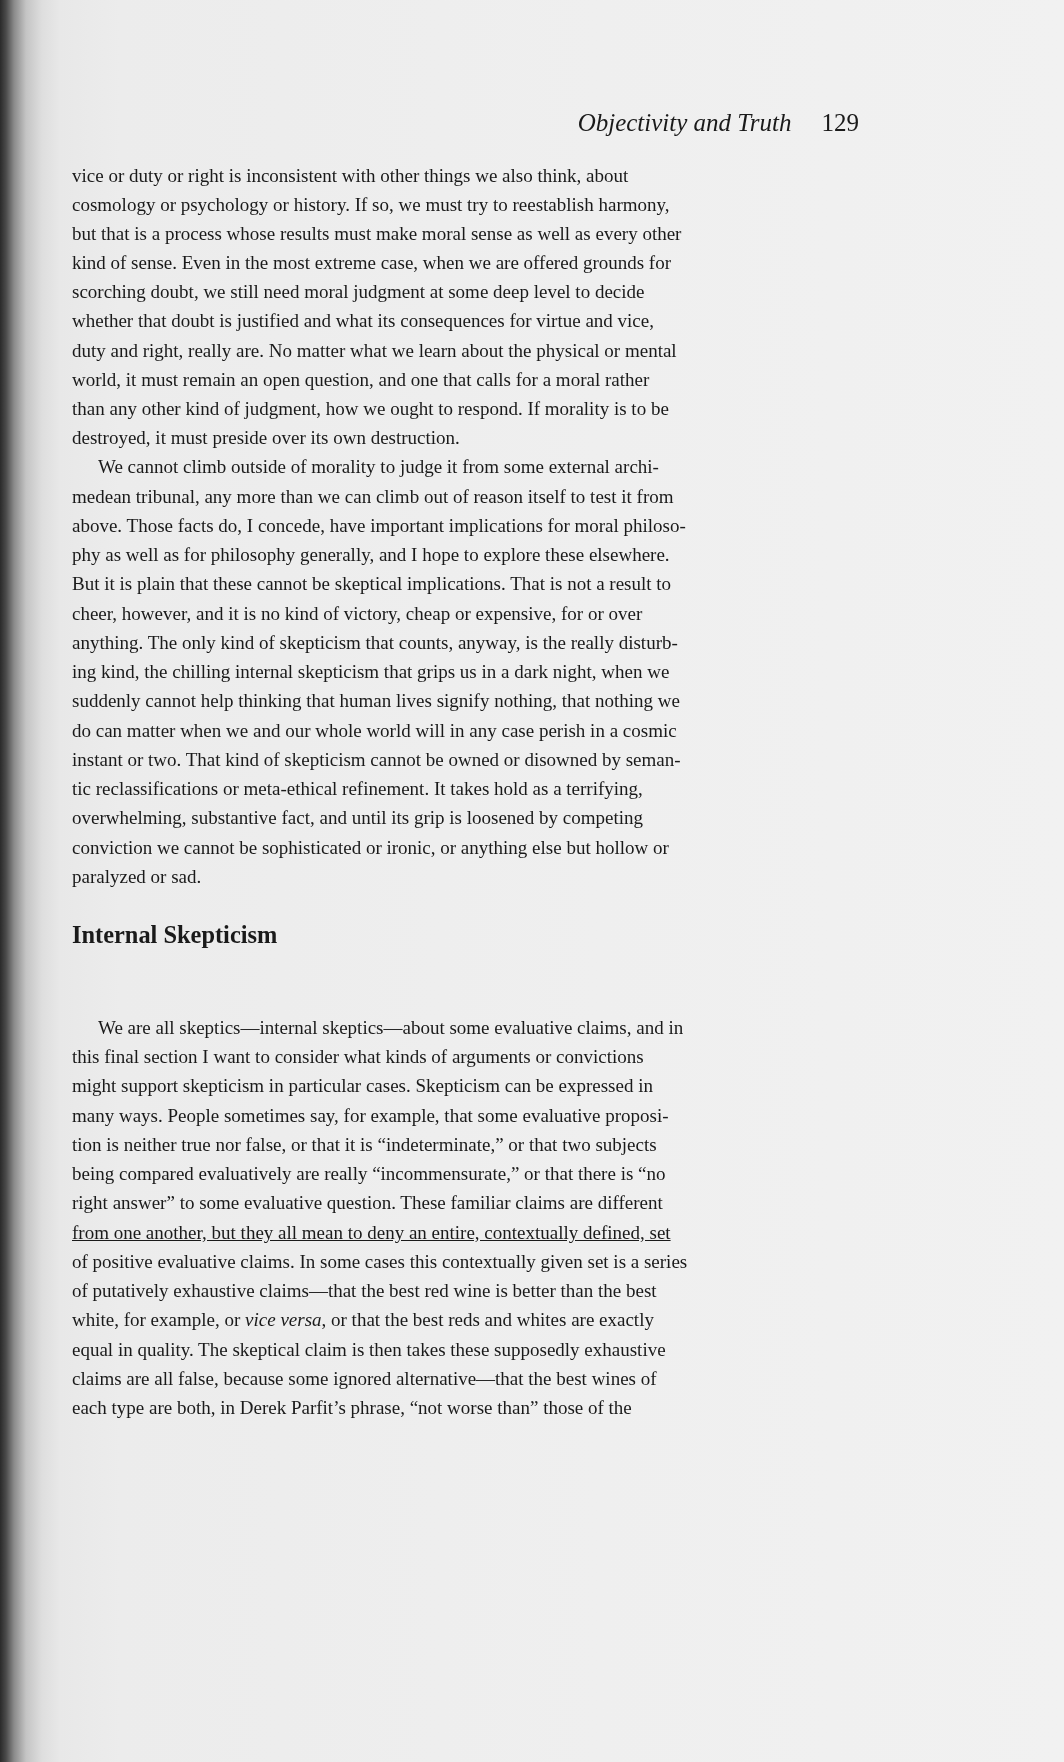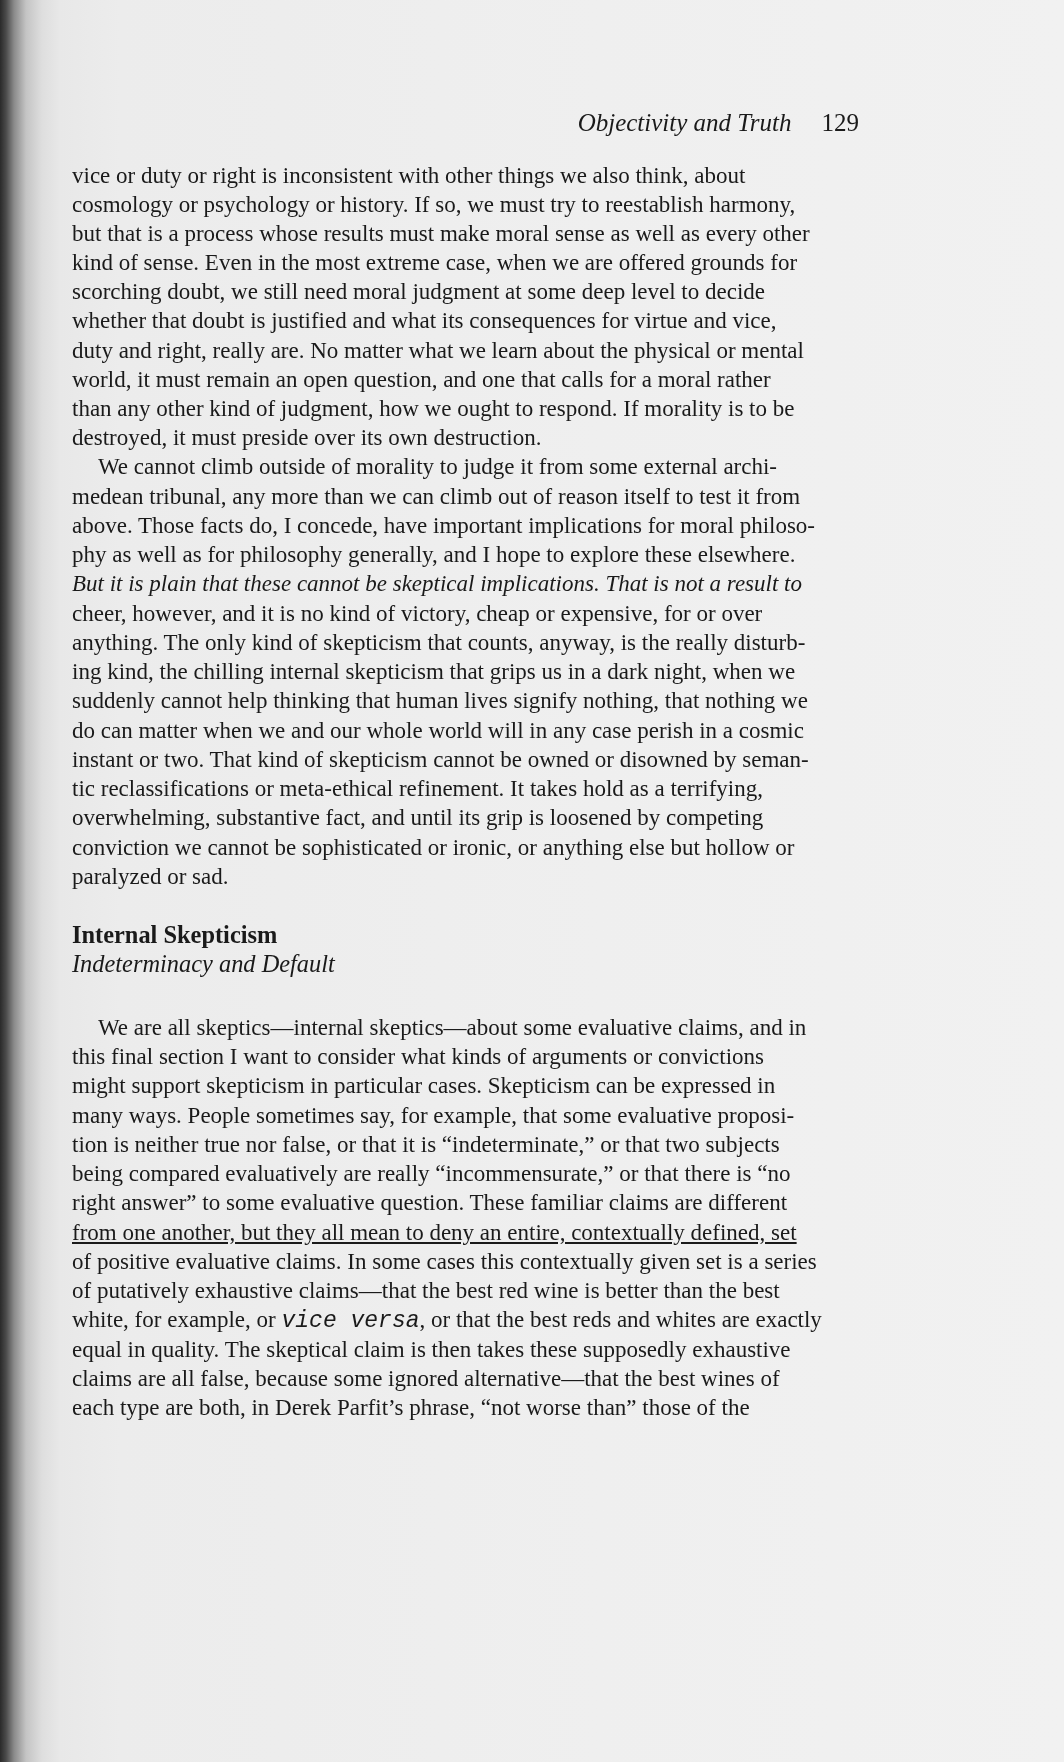--- a/index.html
+++ b/index.html
@@ -11,33 +11,33 @@
   }
   .page { position: absolute; left: 0; top: 0; width: 964px; height: 1762px; }
   .running-head {
     position: absolute; top: 109px; right: 105px;
     font-size: 25px; line-height: 28px; white-space: nowrap;
   }
   .running-head .title { font-style: italic; }
   .running-head .pnum { margin-left: 30px; }
   .line {
     position: absolute; left: 72px; width: 886px;
-    font-size: 23px; line-height: 29px; height: 29px;
+    font-size: 19px; line-height: 29px; height: 29px;
     text-align: justify; text-align-last: justify; white-space: nowrap;
     overflow: visible;
   }
   .line.last { text-align-last: left; }
   .line.indent { left: 98px; width: 860px; }
   .heading {
     position: absolute; left: 72px; font-size: 24.4px; line-height: 29px; font-weight: bold; white-space: nowrap;
   }
   .subheading {
     position: absolute; left: 72px; font-size: 24.4px; line-height: 29px; font-style: italic; white-space: nowrap;
   }
-  .it { font-style: italic; font-family: Liberation Mono, monospace; }
+  .it { font-style: italic; }
 </style>
 </head>
 <body>
 
 <div class="page">
 
   <div class="running-head">
     <span class="title">Objectivity and Truth</span><span class="pnum">129</span>
   </div>
 
@@ -52,35 +52,34 @@
     <div class="line" style="top: 365px; white-space: nowrap; text-align: left; text-align-last: left;">world, it must remain an open question, and one that calls for a moral rather</div>
     <div class="line" style="top: 394px; white-space: nowrap; text-align: left; text-align-last: left;">than any other kind of judgment, how we ought to respond. If morality is to be</div>
     <div class="line last" style="top:423px">destroyed, it must preside over its own destruction.</div>
   </div>
 
   <div>
     <div class="line indent" style="top: 452px; white-space: nowrap; text-align: left; text-align-last: left;">We cannot climb outside of morality to judge it from some external archi-</div>
     <div class="line" style="top: 482px; white-space: nowrap; text-align: left; text-align-last: left;">medean tribunal, any more than we can climb out of reason itself to test it from</div>
     <div class="line" style="top: 511px; white-space: nowrap; text-align: left; text-align-last: left;">above. Those facts do, I concede, have important implications for moral philoso-</div>
     <div class="line" style="top: 540px; white-space: nowrap; text-align: left; text-align-last: left;">phy as well as for philosophy generally, and I hope to explore these elsewhere.</div>
-    <div class="line" style="top: 569px; white-space: nowrap; text-align: left; text-align-last: left; font-style: italic;">But it is plain that these cannot be skeptical implications. That is not a result to</div>
+    <div class="line" style="top: 569px; white-space: nowrap; text-align: left; text-align-last: left;">But it is plain that these cannot be skeptical implications. That is not a result to</div>
     <div class="line" style="top: 599px; white-space: nowrap; text-align: left; text-align-last: left;">cheer, however, and it is no kind of victory, cheap or expensive, for or over</div>
     <div class="line" style="top: 628px; white-space: nowrap; text-align: left; text-align-last: left;">anything. The only kind of skepticism that counts, anyway, is the really disturb-</div>
     <div class="line" style="top: 657px; white-space: nowrap; text-align: left; text-align-last: left;">ing kind, the chilling internal skepticism that grips us in a dark night, when we</div>
     <div class="line" style="top: 686px; white-space: nowrap; text-align: left; text-align-last: left;">suddenly cannot help thinking that human lives signify nothing, that nothing we</div>
     <div class="line" style="top: 716px; white-space: nowrap; text-align: left; text-align-last: left;">do can matter when we and our whole world will in any case perish in a cosmic</div>
     <div class="line" style="top: 745px; white-space: nowrap; text-align: left; text-align-last: left;">instant or two. That kind of skepticism cannot be owned or disowned by seman-</div>
     <div class="line" style="top: 774px; white-space: nowrap; text-align: left; text-align-last: left;">tic reclassifications or meta-ethical refinement. It takes hold as a terrifying,</div>
     <div class="line" style="top: 803px; white-space: nowrap; text-align: left; text-align-last: left;">overwhelming, substantive fact, and until its grip is loosened by competing</div>
     <div class="line" style="top: 833px; white-space: nowrap; text-align: left; text-align-last: left;">conviction we cannot be sophisticated or ironic, or anything else but hollow or</div>
     <div class="line last" style="top:862px">paralyzed or sad.</div>
   </div>
 
   <div class="heading" style="top:920px">Internal Skepticism</div>
-  <div class="subheading" style="top:949px">Indeterminacy and Default</div>
 
   <div>
     <div class="line indent" style="top: 1013px; white-space: nowrap; text-align: left; text-align-last: left;">We are all skeptics—internal skeptics—about some evaluative claims, and in</div>
     <div class="line" style="top: 1042px; white-space: nowrap; text-align: left; text-align-last: left;">this final section I want to consider what kinds of arguments or convictions</div>
     <div class="line" style="top: 1071px; white-space: nowrap; text-align: left; text-align-last: left;">might support skepticism in particular cases. Skepticism can be expressed in</div>
     <div class="line" style="top: 1101px; white-space: nowrap; text-align: left; text-align-last: left;">many ways. People sometimes say, for example, that some evaluative proposi-</div>
     <div class="line" style="top: 1130px; white-space: nowrap; text-align: left; text-align-last: left;">tion is neither true nor false, or that it is “indeterminate,” or that two subjects</div>
     <div class="line" style="top: 1159px; white-space: nowrap; text-align: left; text-align-last: left;">being compared evaluatively are really “incommensurate,” or that there is “no</div>
     <div class="line" style="top: 1188px; white-space: nowrap; text-align: left; text-align-last: left;">right answer” to some evaluative question. These familiar claims are different</div>
     <div class="line" style="top: 1218px; white-space: nowrap; text-align: left; text-align-last: left; text-decoration: underline;">from one another, but they all mean to deny an entire, contextually defined, set</div>

